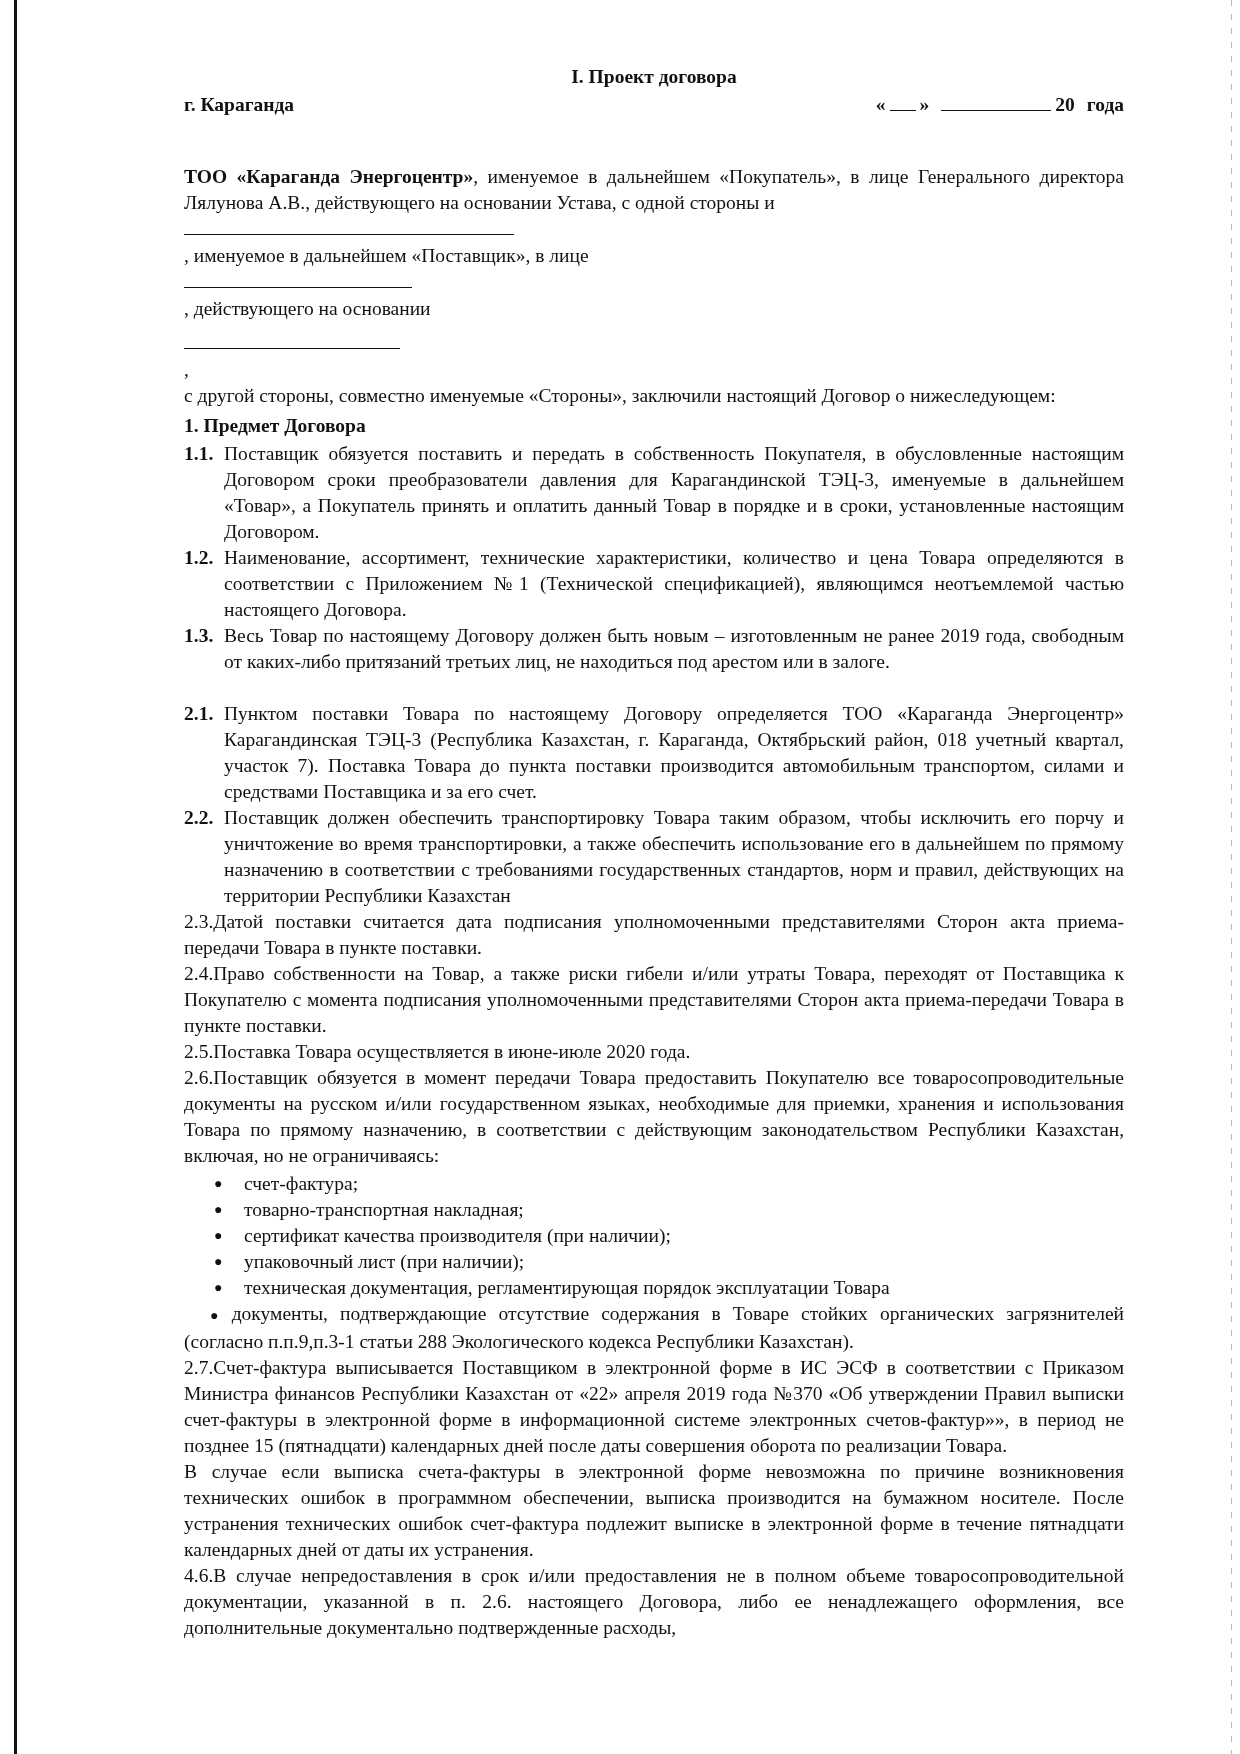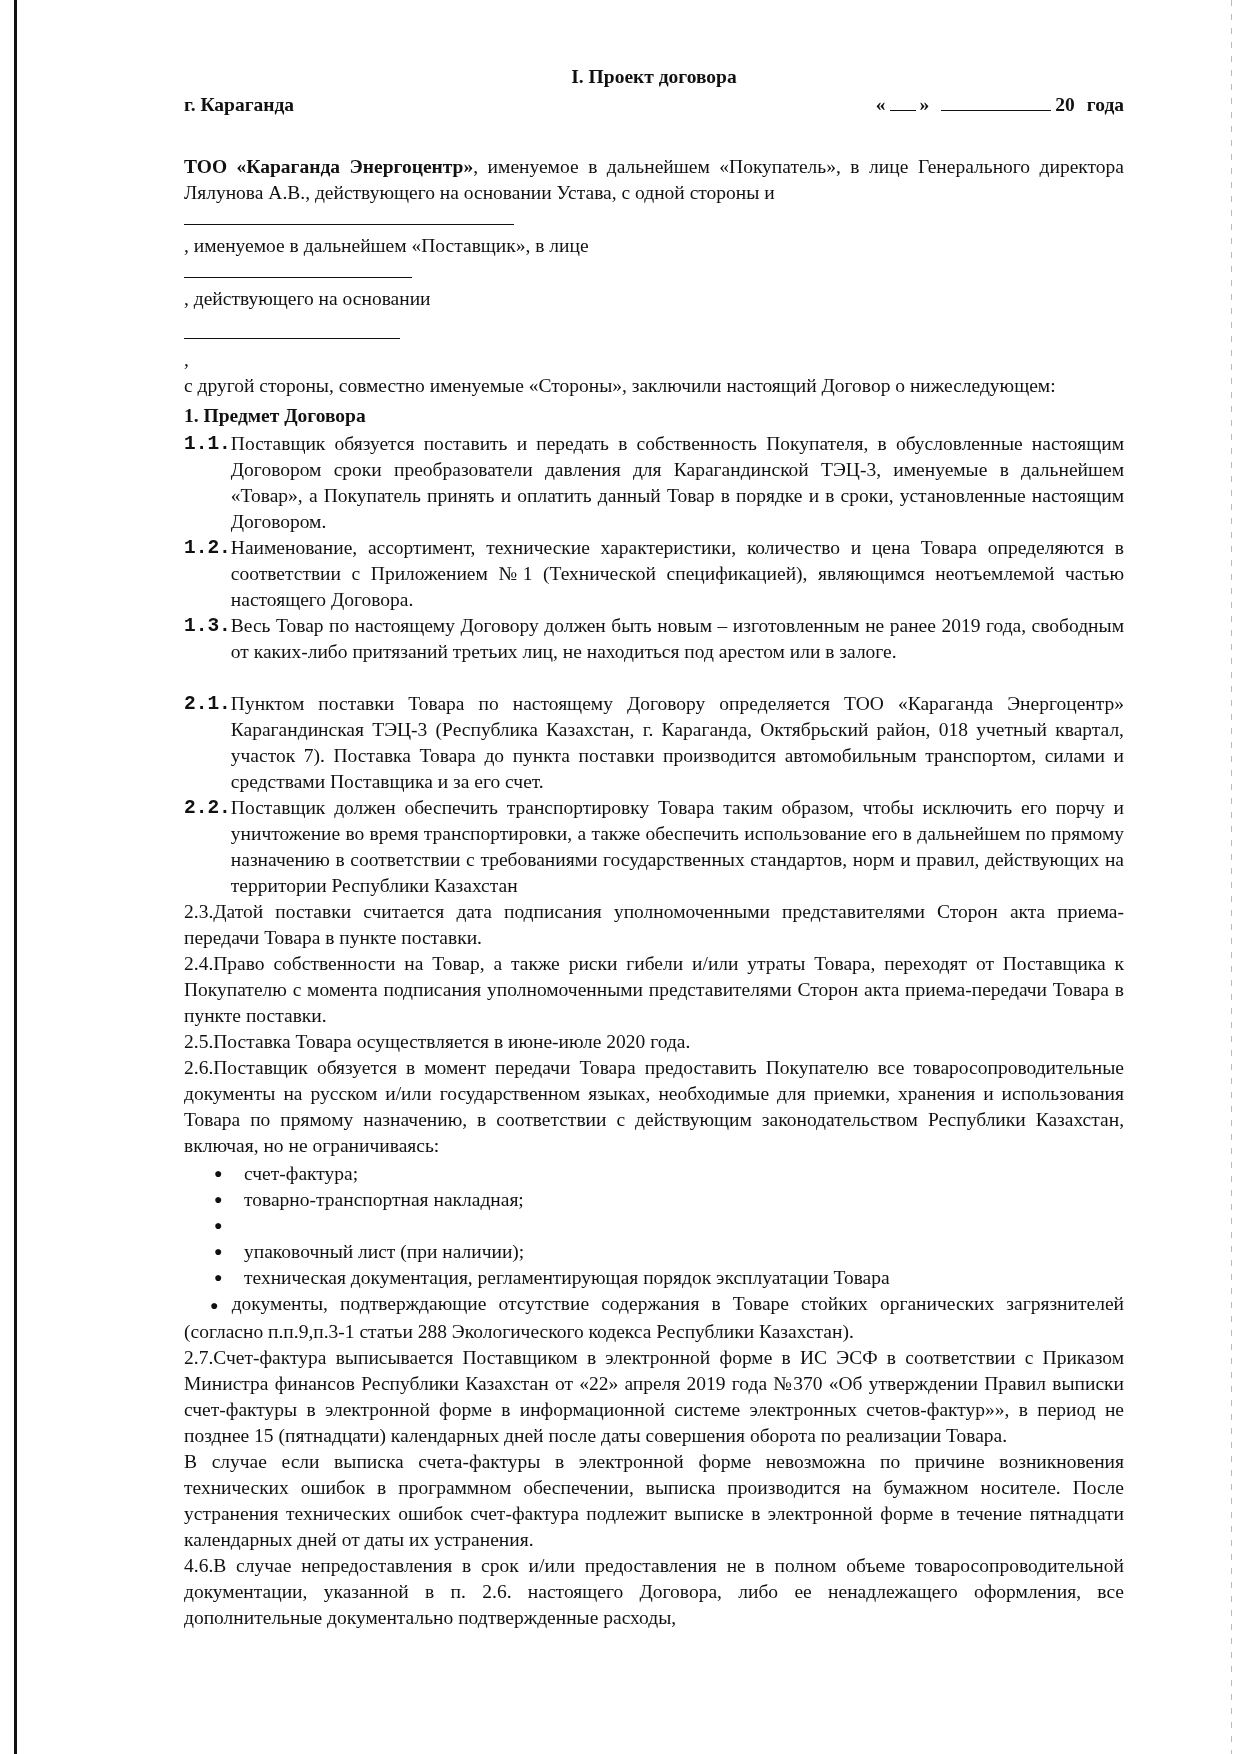--- a/index.html
+++ b/index.html
@@ -17,35 +17,35 @@
     opacity: 0.5;
   }
   .page {
     position: absolute; left: 184px; top: 64px; width: 940px;
     font-size: 19.5px; line-height: 26px;
   }
   .doc-title {
     text-align: center; font-weight: bold; font-size: 19.5px; margin: 0 0 2px 0;
   }
   .header-row {
-    display: flex; justify-content: space-between; font-weight: bold; margin-bottom: 36px;
+    display: flex; justify-content: space-between; font-weight: bold; margin-bottom: 46px;
   }
   .date-field { display: inline-flex; gap: 4px; align-items: baseline; }
   .blank { display: inline-block; border-bottom: 1.5px solid #111; height: 18px; vertical-align: baseline; }
   p { margin: 0; text-align: justify; }
   .intro b { font-weight: bold; }
   .fill-line {
     display: flex; align-items: baseline; gap: 8px; flex-direction: column;
   }
   .section-title {
     font-weight: bold; margin: 4px 0 2px 0;
   }
   .section-gap { height: 26px; }
   .clause { display: flex; text-align: justify; }
-  .clause .num { font-weight: bold; min-width: 40px; flex-shrink: 0; font-family: Liberation Mono, monospace; }
+  .clause .num { font-weight: bold; min-width: 40px; flex-shrink: 0; }
   .clause .body { flex: 1; text-align: justify; }
   .clause-inline { text-align: justify; }
   .clause-inline .num { font-weight: normal; }
   ul.bullets { list-style: none; margin: 2px 0 0 0; padding: 0 0 0 30px; }
   ul.bullets li { display: flex; line-height: 26px; }
   ul.bullets li .dot { width: 30px; flex-shrink: 0; font-size: 14px; }
   .bullet-para { text-indent: 26px; text-align: justify; }
   .bullet-para .dot { font-size: 14px; margin-right: 6px; }
 </style>
 </head>
@@ -126,20 +126,21 @@
     <li>
         <span class="dot">●</span>
         <span>счет-фактура;</span>
       </li>
     <li>
         <span class="dot">●</span>
         <span>товарно-транспортная накладная;</span>
       </li>
     <li>
         <span class="dot">●</span>
+        <span>сертификат качества производителя (при наличии);</span>
       </li>
     <li>
         <span class="dot">●</span>
         <span>упаковочный лист (при наличии);</span>
       </li>
     <li>
         <span class="dot">●</span>
         <span>техническая документация, регламентирующая порядок эксплуатации Товара</span>
       </li>
   </ul>

